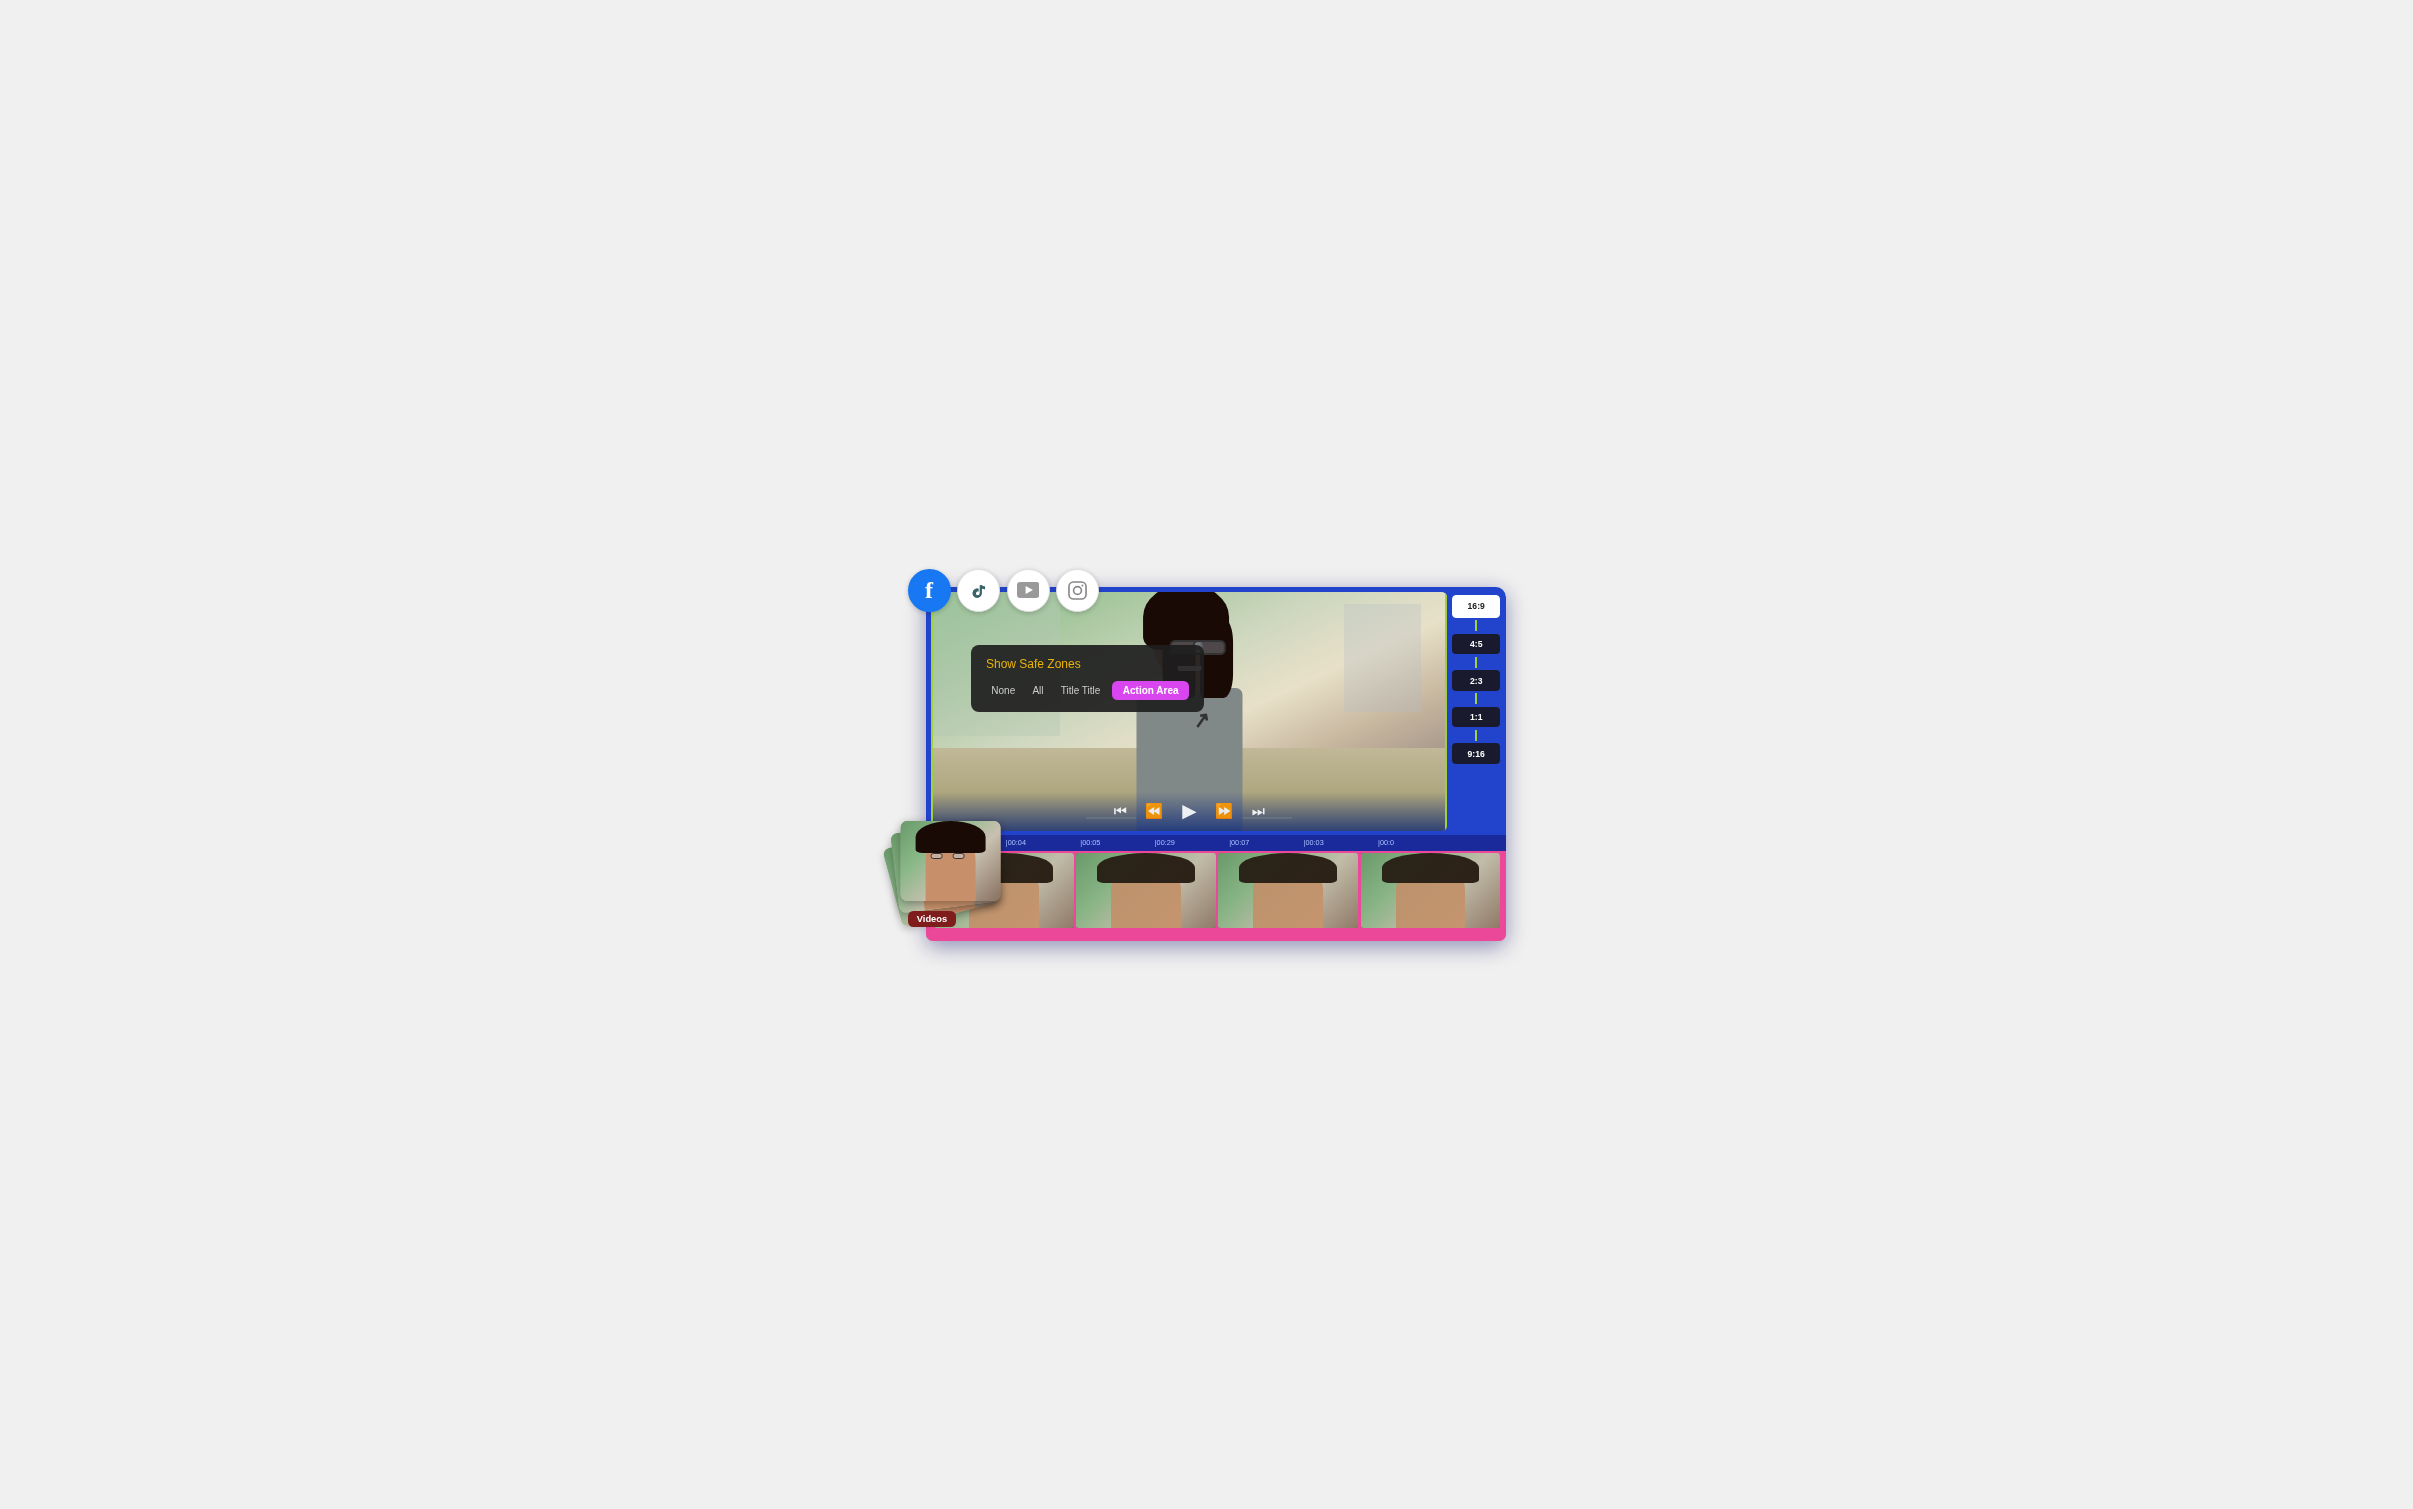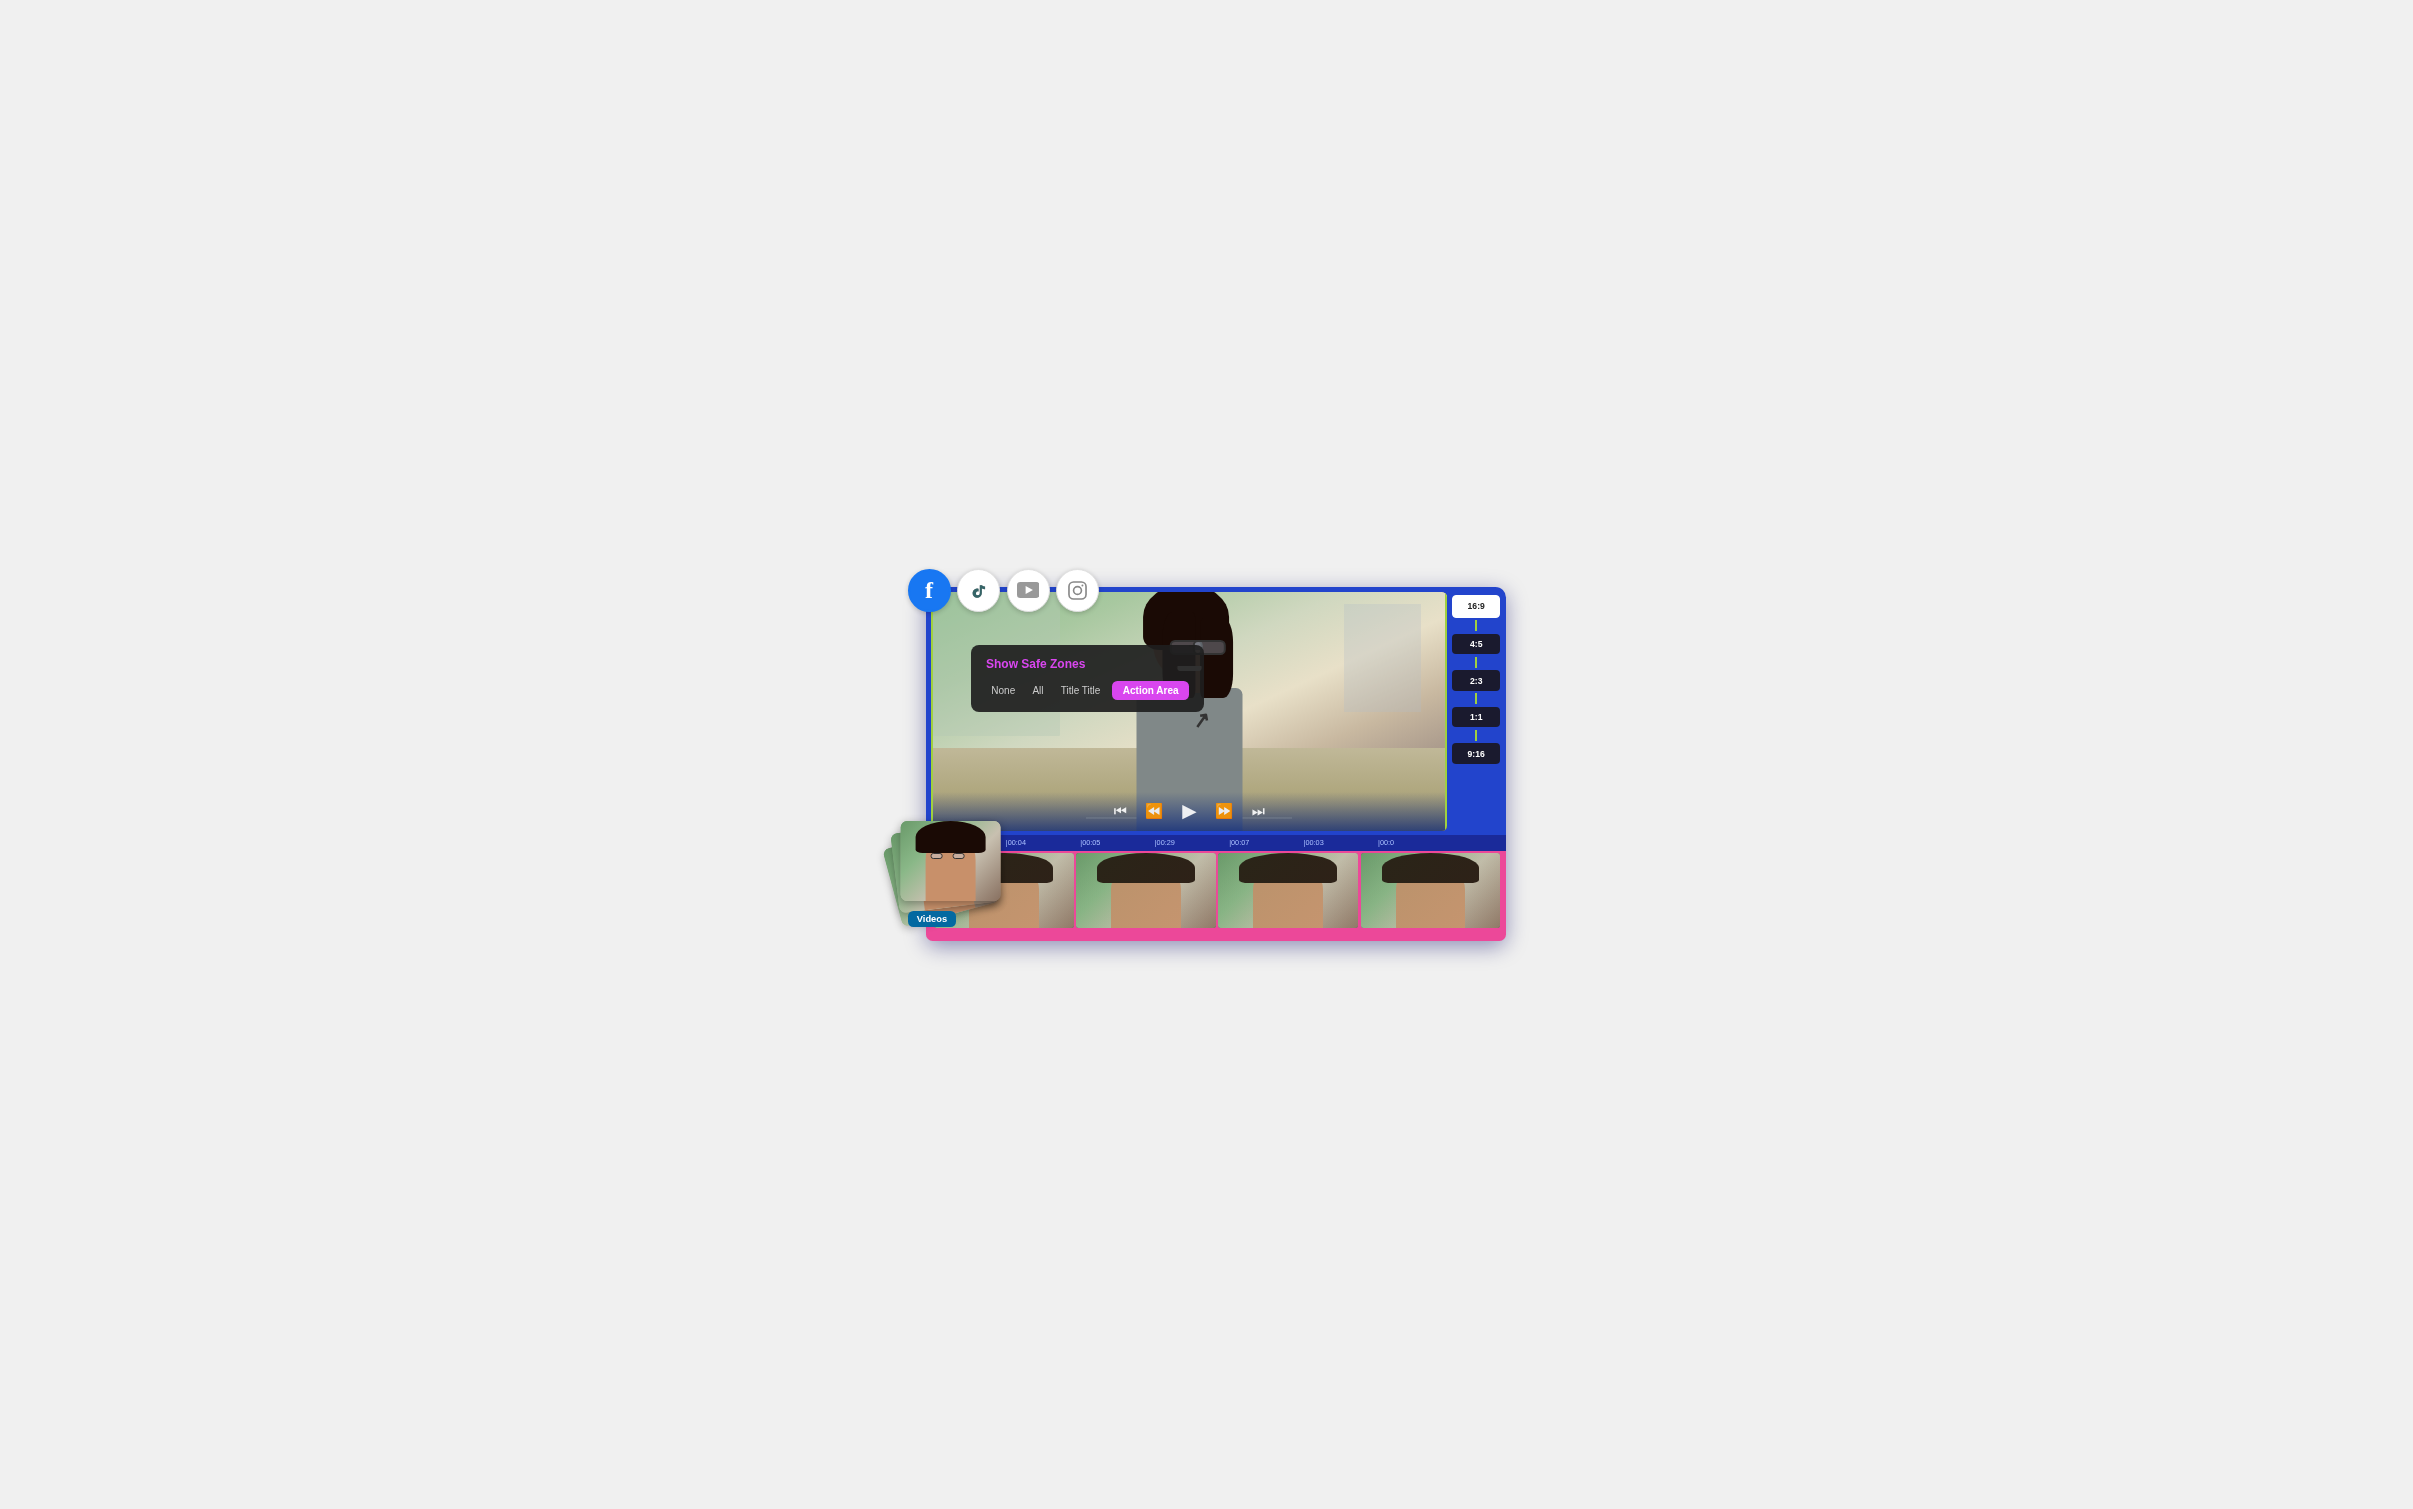--- a/index.html
+++ b/index.html
@@ -188,23 +188,23 @@
       position: absolute;
       top: 53px;
       left: 40px;
       background: rgba(30,30,30,0.92);
       border-radius: 8px;
       padding: 12px 14.6px;
       z-index: 30;
       min-width: 186px;
     }
     .safe-zones-title {
-      color: #d946ef;
+      color: #eab308;
       font-size: 12px;
-      font-weight: bold;
+      font-weight: normal;
       margin-bottom: 9.3px;
     }
     .safe-zones-options {
       display: flex;
       gap: 6.6px;
       align-items: center;
     }
     .zone-option {
       color: #ccc;
       font-size: 10px;
@@ -248,21 +248,21 @@
       box-shadow: 0 2.7px 8px rgba(0,0,0,0.3);
       background: linear-gradient(135deg, #6a9a6a 0%, #aabba0 40%, #c8b898 70%, #887060 100%);
     }
     .card:nth-child(1) { transform: rotate(-15deg) translate(-6.6px, 13.3px); }
     .card:nth-child(2) { transform: rotate(-7deg) translate(0px, 6.6px); }
     .card:nth-child(3) { transform: rotate(0deg) translate(6.6px, 0px); z-index: 3; }
     .videos-badge {
       position: absolute;
       bottom: 0;
       left: 13.3px;
-      background: #0369a1;
+      background: #7f1d1d;
       color: white;
       font-size: 9.3px;
       font-weight: bold;
       padding: 3.3px 9.3px;
       border-radius: 5.3px;
       z-index: 30;
     }
 
     
     .editor-content {

